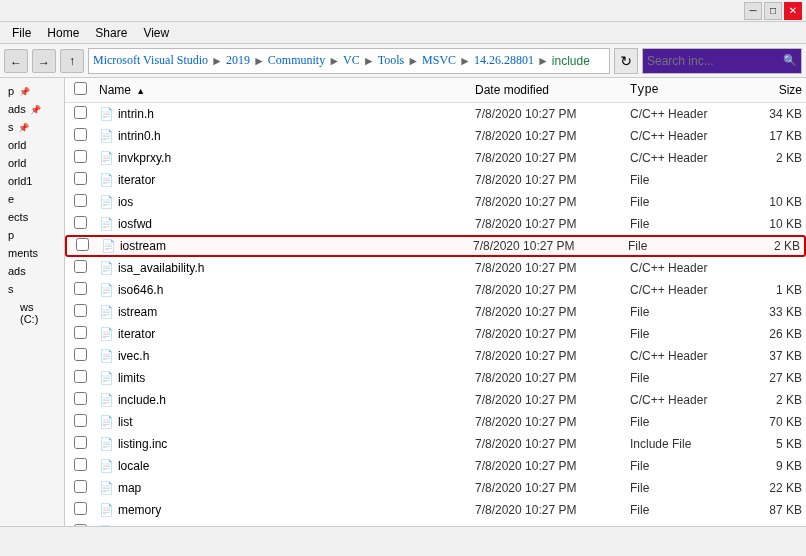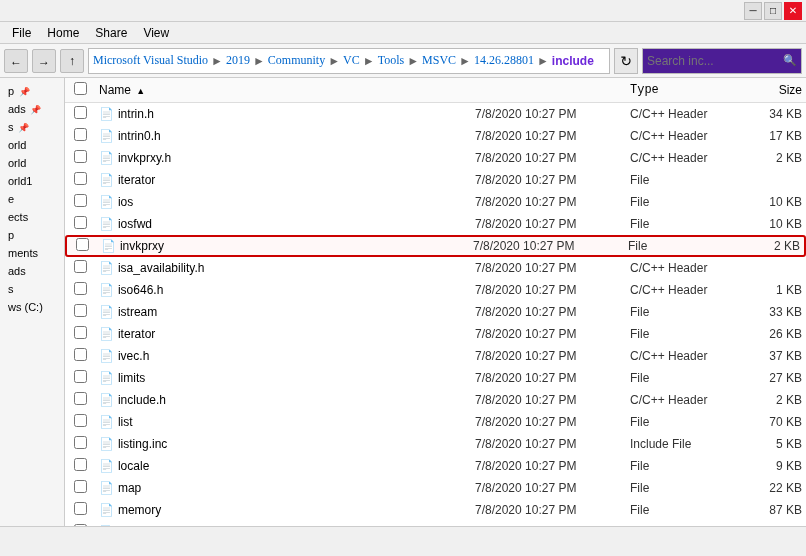--- a/index.html
+++ b/index.html
@@ -88,22 +88,22 @@
       margin: 0 3px;
       color: #666;
     }
     .breadcrumb-item {
       color: #0066cc;
       cursor: pointer;
       white-space: nowrap;
       font-family: Liberation Serif, serif;
     }
     .breadcrumb-current {
-      color: #6d28d9;
-      font-weight: bold;
+      color: #15803d;
+      font-weight: normal;
       white-space: nowrap;
     }
     .refresh-btn {
       width: 24px;
       height: 26px;
       background: #e8e8e8;
       border: 1px solid #bbb;
       display: flex;
       align-items: center;
       justify-content: center;
@@ -153,21 +153,21 @@
       text-overflow: ellipsis;
       color: #000;
     }
     .sidebar-pin {
       display: inline-block;
       font-size: 9px;
       color: #666;
       margin-left: 2px;
     }
     .sidebar-drive {
-      padding: 3px 8px;
+      padding: 3px 20px;
       font-size: 11px;
       cursor: pointer;
       color: #000;
     }
 
     
     .file-list {
       flex: 1;
       overflow-y: auto;
       overflow-x: hidden;
@@ -356,20 +356,23 @@
   <div class="file-list">
 
     <div class="col-headers">
       <div class="col-checkbox">
         <input type="checkbox" style="">
       </div>
       <div class="col-name">
         <span>Name</span>
         <span class="sort-arrow">▲</span>
       </div>
+      <div class="col-modified">
+        <span>Date modified</span>
+      </div>
       <div class="col-type">
         <span>Type</span>
       </div>
       <div class="col-size">
         <span>Size</span>
       </div>
     </div>
 
     <div id="file-rows-container">
         <div class="file-row">
@@ -443,21 +446,21 @@
     <div class="row-modified">7/8/2020 10:27 PM</div>
     <div class="row-type">File</div>
     <div class="row-size">10 KB</div>
   </div>
         <div class="file-row" style="background: rgb(255, 248, 248); border: 2px solid rgb(204, 0, 0); border-radius: 3px;">
     <div class="row-checkbox">
       <input type="checkbox" style="">
     </div>
     <div class="row-name">
       <span class="file-icon" style="font-size:12px;">📄</span>
-      <span>invkprxy</span>
+      <span>iostream</span>
     </div>
     <div class="row-modified">7/8/2020 10:27 PM</div>
     <div class="row-type">File</div>
     <div class="row-size">2 KB</div>
   </div>
         <div class="file-row">
     <div class="row-checkbox">
       <input type="checkbox" style="">
     </div>
     <div class="row-name">

